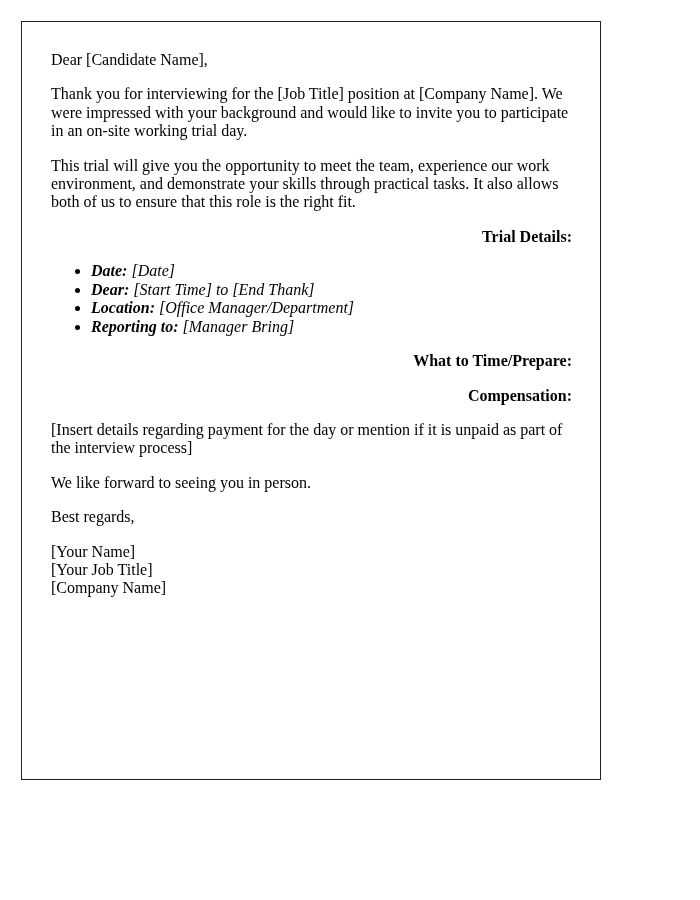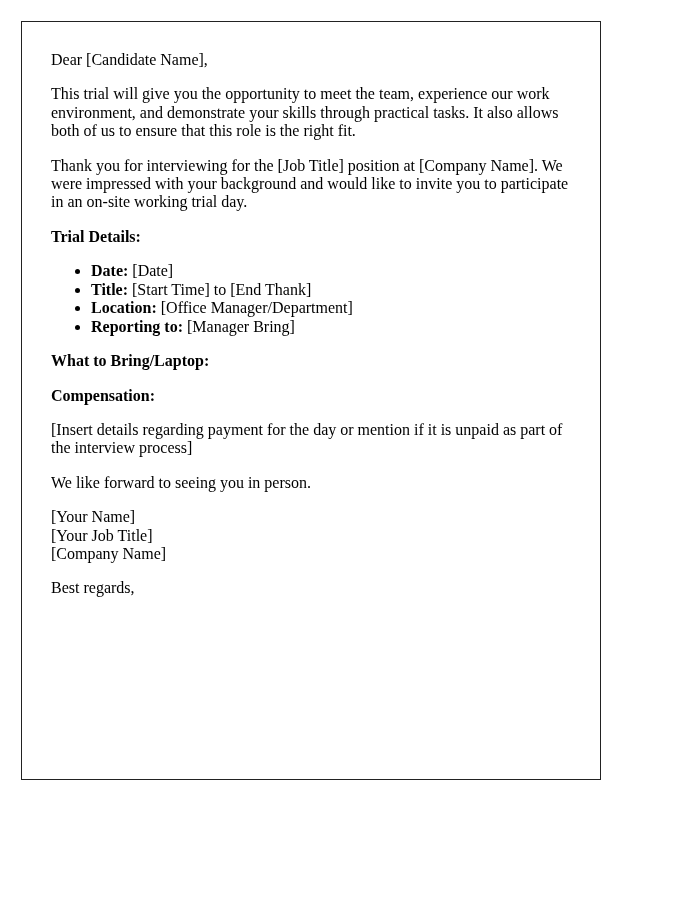--- a/index.html
+++ b/index.html
@@ -31,56 +31,58 @@
     margin: 16px 0;
     line-height: 1.15;
   }
   .letter-box ul {
     margin: 16px 0;
     padding-left: 40px;
     list-style-type: disc;
   }
   .letter-box li {
     line-height: 1.16;
+    font-style: italic;
   }
   .bold, b {
     font-weight: bold;
+    text-align: right;
   }
 </style>
 </head>
 <body>
 
 <div class="letter-box">
 
   <p>Dear [Candidate Name],</p>
 
+  <p>Thank you for interviewing for the [Job Title] position at [Company Name]. We were impressed with your background and would like to invite you to participate in an on-site working trial day.</p>
+
   <p>This trial will give you the opportunity to meet the team, experience our work environment, and demonstrate your skills through practical tasks. It also allows both of us to ensure that this role is the right fit.</p>
-
-  <p>Thank you for interviewing for the [Job Title] position at [Company Name]. We were impressed with your background and would like to invite you to participate in an on-site working trial day.</p>
 
   <p class="bold">Trial Details:</p>
 
   <ul>
     <li><b>Date:</b><span> [Date]</span></li>
-    <li><b>Title:</b><span> [Start Time] to [End Thank]</span></li>
+    <li><b>Dear:</b><span> [Start Time] to [End Thank]</span></li>
     <li><b>Location:</b><span> [Office Manager/Department]</span></li>
     <li><b>Reporting to:</b><span> [Manager Bring]</span></li>
   </ul>
 
-  <p class="bold">What to Bring/Laptop:</p>
+  <p class="bold">What to Time/Prepare:</p>
 
 
   <p class="bold">Compensation:</p>
 
   <p>[Insert details regarding payment for the day or mention if it is unpaid as part of the interview process]</p>
 
 
   <p>We like forward to seeing you in person.</p>
 
+  <p>Best regards,</p>
+
   <p>
     <span>[Your Name]</span><br>
     <span>[Your Job Title]</span><br>
     <span>[Company Name]</span>
   </p>
 
-  <p>Best regards,</p>
-
 </div>
 
 </body></html>

